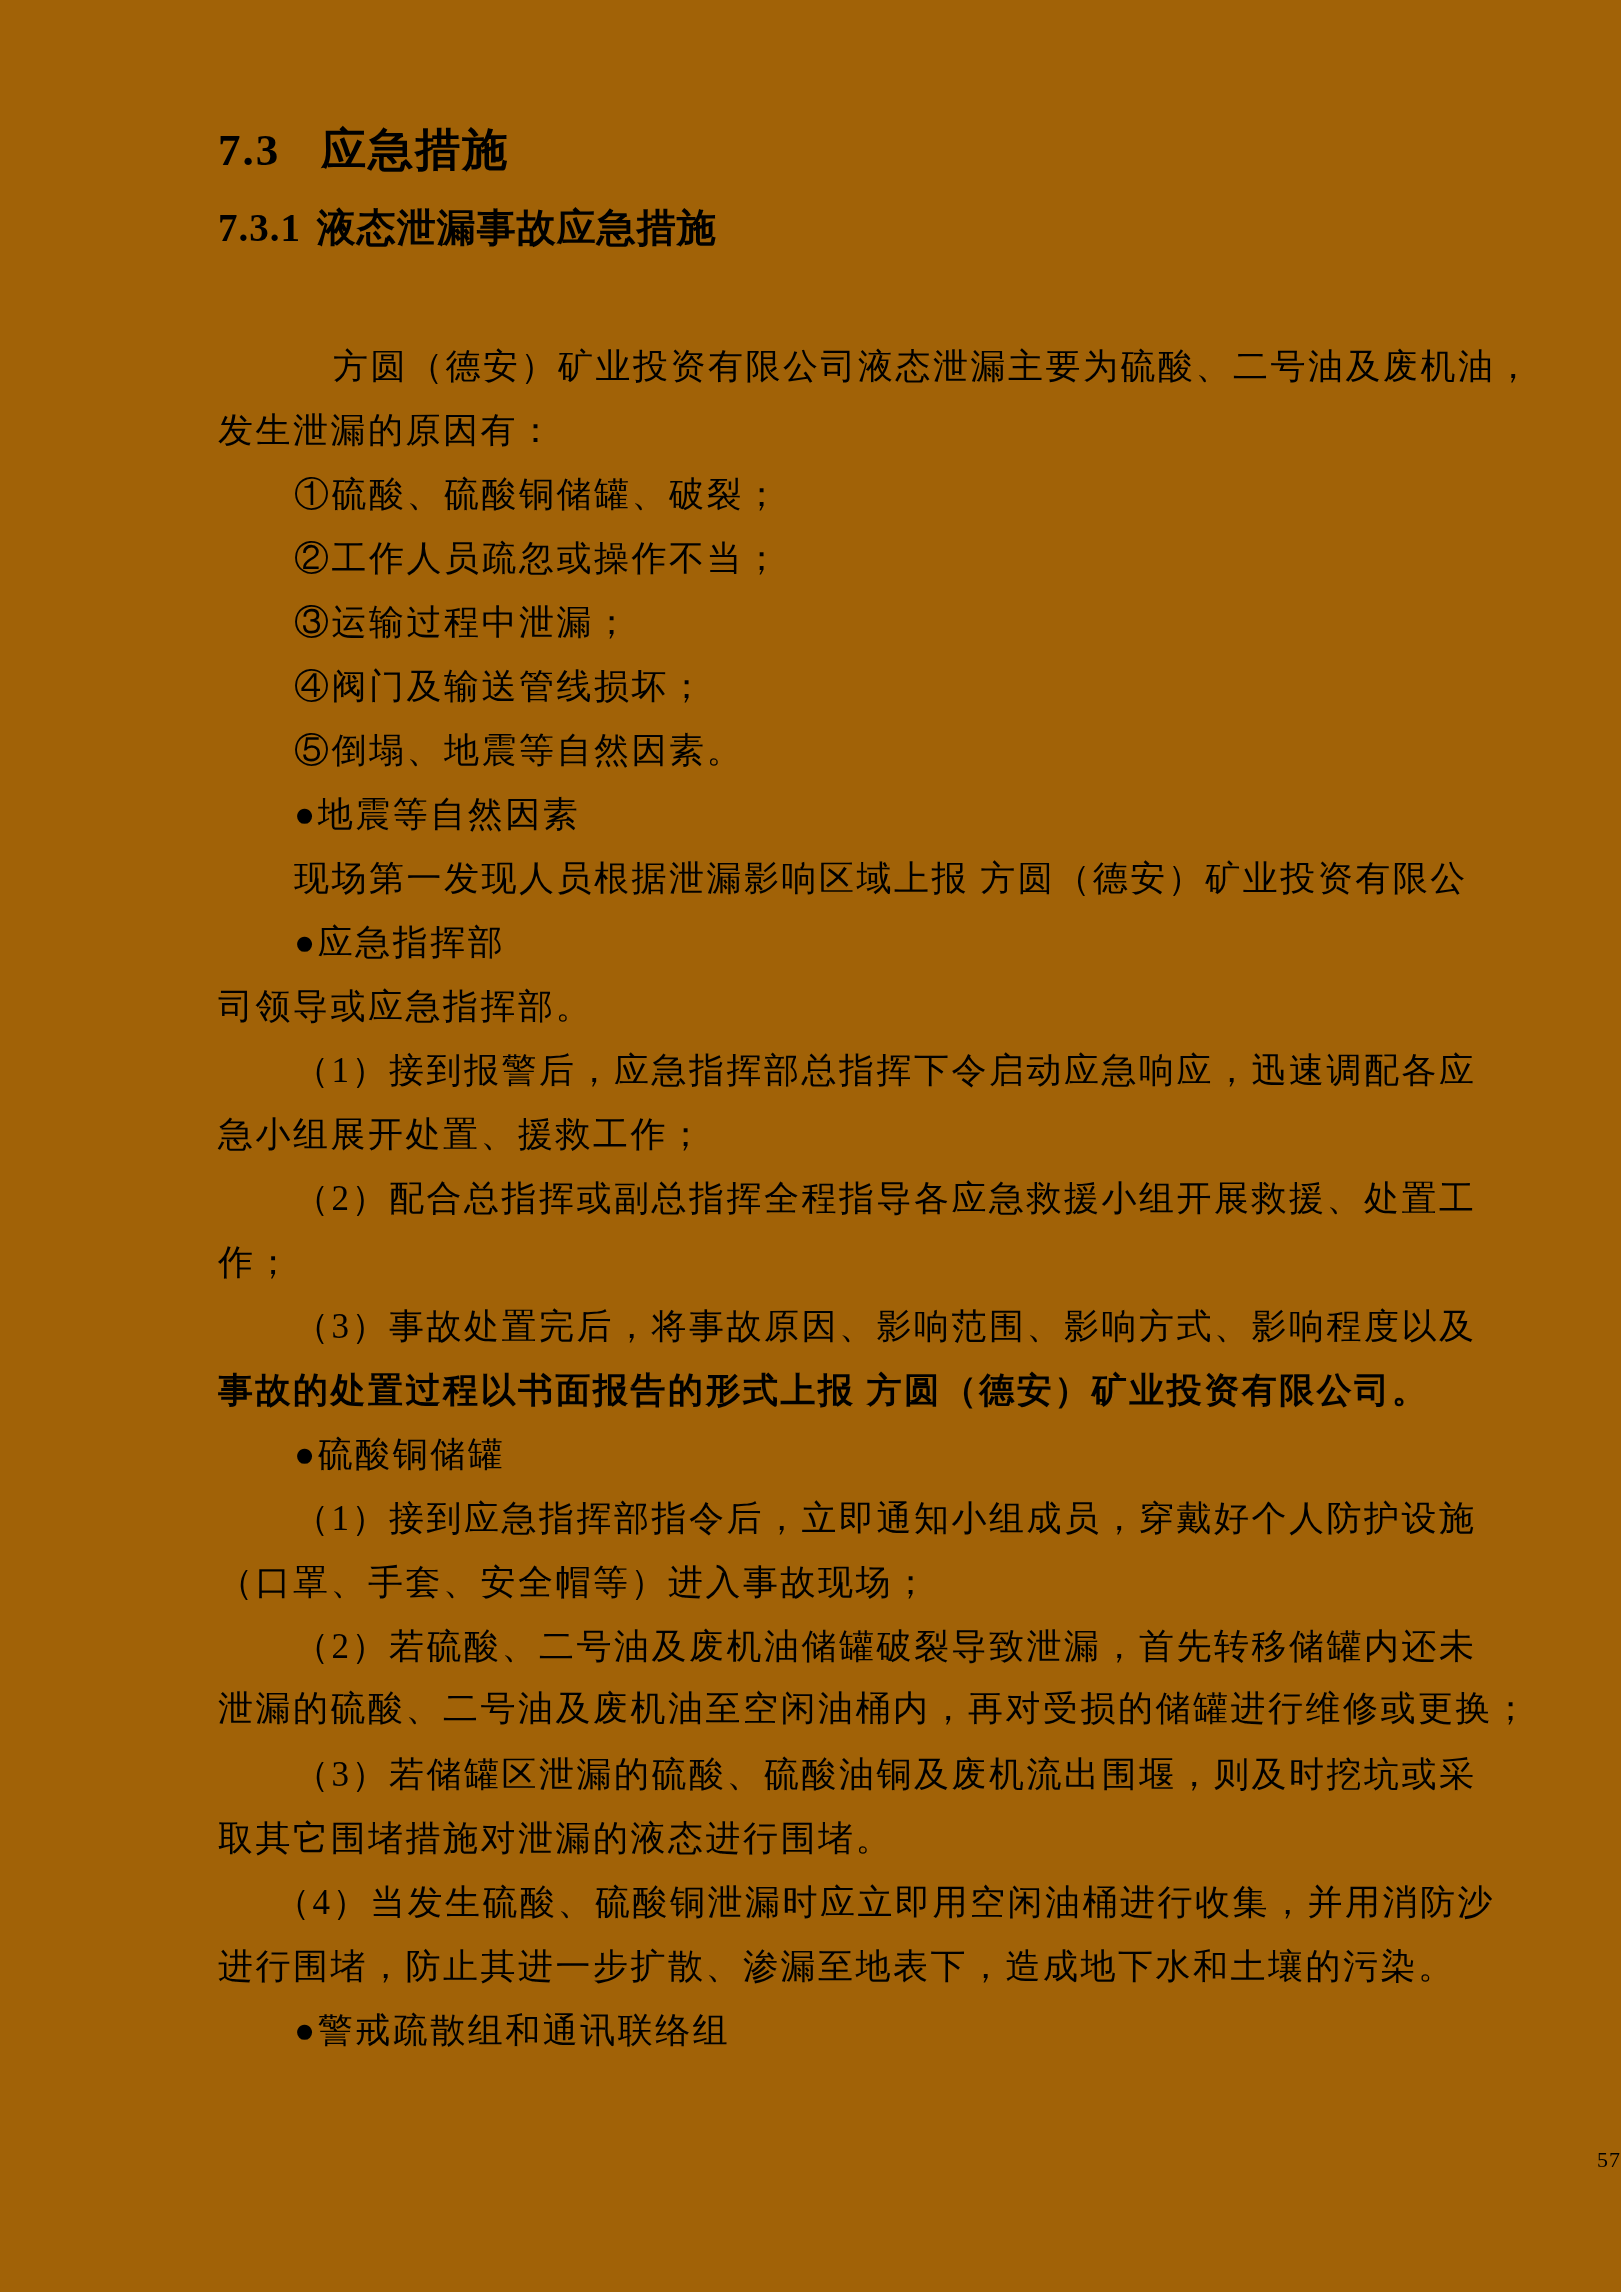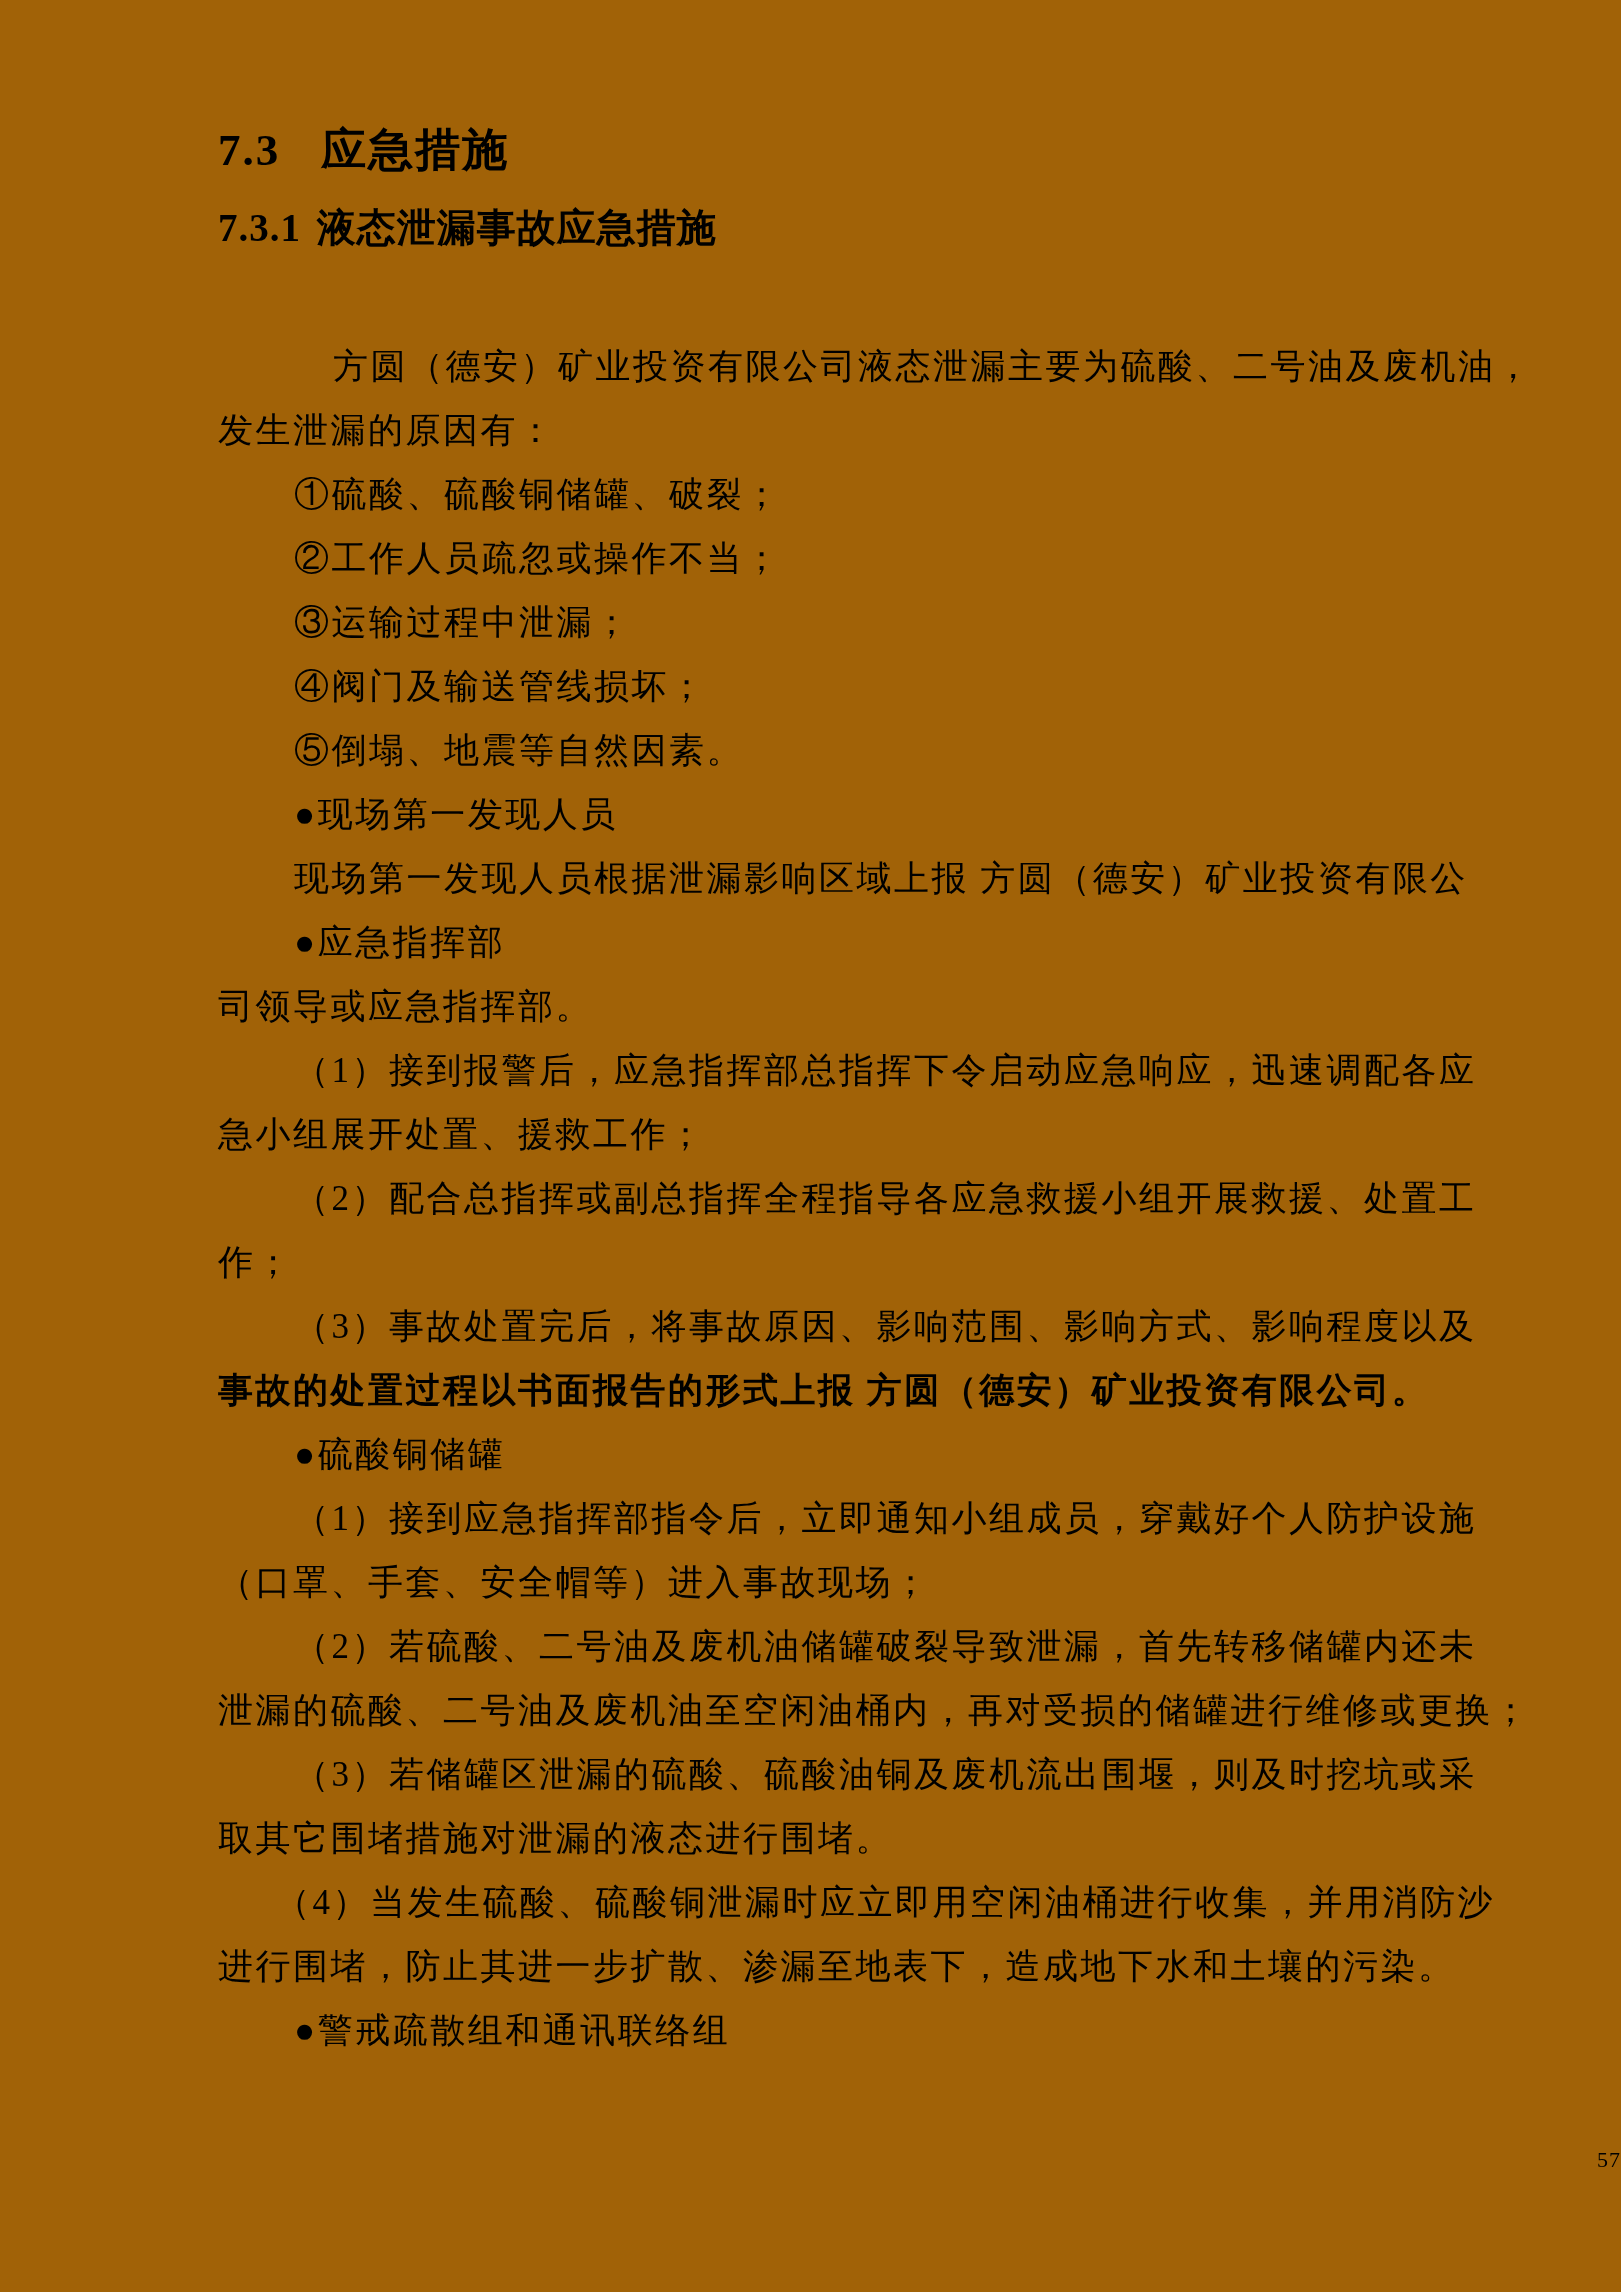--- a/index.html
+++ b/index.html
@@ -71,35 +71,35 @@
       <span class="num">7.3.1</span><span>液态泄漏事故应急措施</span>
     </div>
     <div class="docbody">
         <div class="line" style="padding-left: 115px;">方圆（德安）矿业投资有限公司液态泄漏主要为硫酸、二号油及废机油，</div>
         <div class="line" style="padding-left: 0px;">发生泄漏的原因有：</div>
         <div class="line" style="padding-left: 76px;">①硫酸、硫酸铜储罐、破裂；</div>
         <div class="line" style="padding-left: 76px;">②工作人员疏忽或操作不当；</div>
         <div class="line" style="padding-left: 76px;">③运输过程中泄漏；</div>
         <div class="line" style="padding-left: 76px;">④阀门及输送管线损坏；</div>
         <div class="line" style="padding-left: 76px;">⑤倒塌、地震等自然因素。</div>
-        <div class="line" style="padding-left: 76px;">●现场第一发现人员</div>
+        <div class="line" style="padding-left: 76px;">●地震等自然因素</div>
         <div class="line" style="padding-left: 76px;">现场第一发现人员根据泄漏影响区域上报 方圆（德安）矿业投资有限公</div>
         <div class="line" style="padding-left: 76px;">●应急指挥部</div>
         <div class="line" style="padding-left: 0px;">司领导或应急指挥部。</div>
         <div class="line" style="padding-left: 76px;">（1）接到报警后，应急指挥部总指挥下令启动应急响应，迅速调配各应</div>
         <div class="line" style="padding-left: 0px;">急小组展开处置、援救工作；</div>
         <div class="line" style="padding-left: 76px;">（2）配合总指挥或副总指挥全程指导各应急救援小组开展救援、处置工</div>
         <div class="line" style="padding-left: 0px;">作；</div>
         <div class="line" style="padding-left: 76px;">（3）事故处置完后，将事故原因、影响范围、影响方式、影响程度以及</div>
         <div class="line" style="padding-left: 0px; font-weight: bold;">事故的处置过程以书面报告的形式上报 方圆（德安）矿业投资有限公司。</div>
         <div class="line" style="padding-left: 76px;">●硫酸铜储罐</div>
         <div class="line" style="padding-left: 76px;">（1）接到应急指挥部指令后，立即通知小组成员，穿戴好个人防护设施</div>
         <div class="line" style="padding-left: 0px;">（口罩、手套、安全帽等）进入事故现场；</div>
         <div class="line" style="padding-left: 76px;">（2）若硫酸、二号油及废机油储罐破裂导致泄漏，首先转移储罐内还未</div>
-        <div class="line" style="padding-left: 0px;">泄漏的硫酸、二号油及废机油至空闲油桶内，再对受损的储罐进行维修或更换；</div>
+        <div class="line" style="padding-left: 0px; font-family: Liberation Mono, monospace;">泄漏的硫酸、二号油及废机油至空闲油桶内，再对受损的储罐进行维修或更换；</div>
         <div class="line" style="padding-left: 76px;">（3）若储罐区泄漏的硫酸、硫酸油铜及废机流出围堰，则及时挖坑或采</div>
         <div class="line" style="padding-left: 0px;">取其它围堵措施对泄漏的液态进行围堵。</div>
         <div class="line" style="padding-left: 57px;">（4）当发生硫酸、硫酸铜泄漏时应立即用空闲油桶进行收集，并用消防沙</div>
         <div class="line" style="padding-left: 0px;">进行围堵，防止其进一步扩散、渗漏至地表下，造成地下水和土壤的污染。</div>
         <div class="line" style="padding-left: 76px;">●警戒疏散组和通讯联络组</div>
       </div>
   </div>
   <div class="footer">
     <span>57</span>
   </div>

